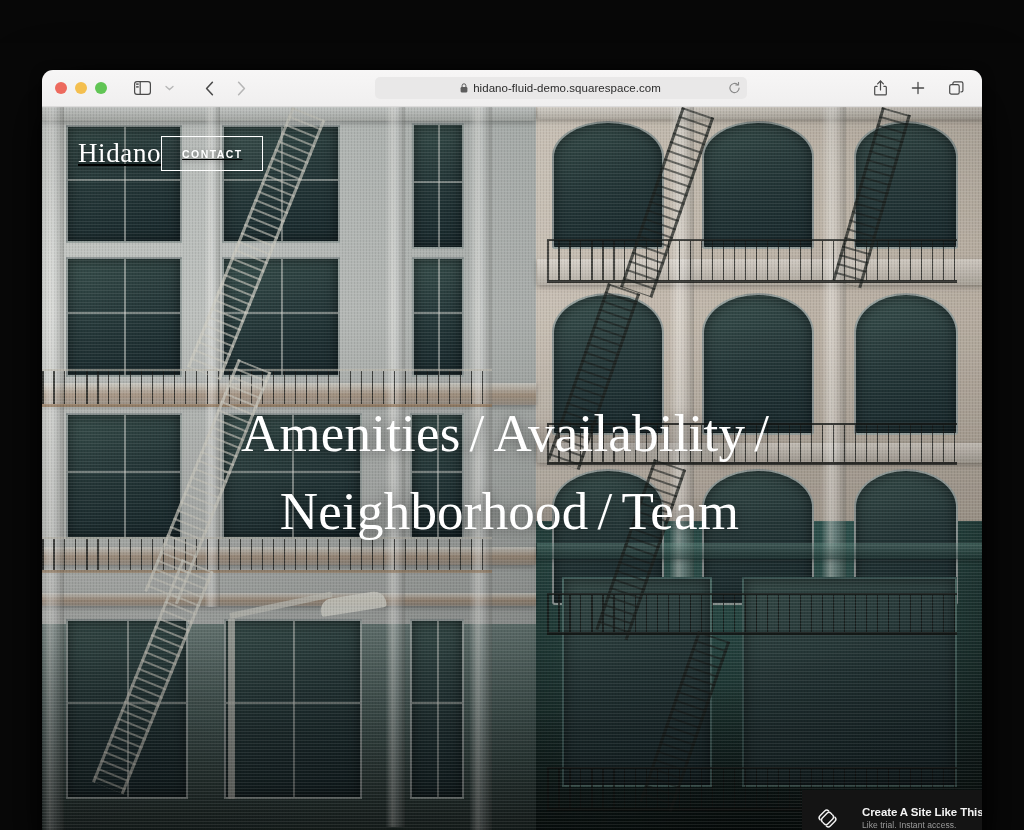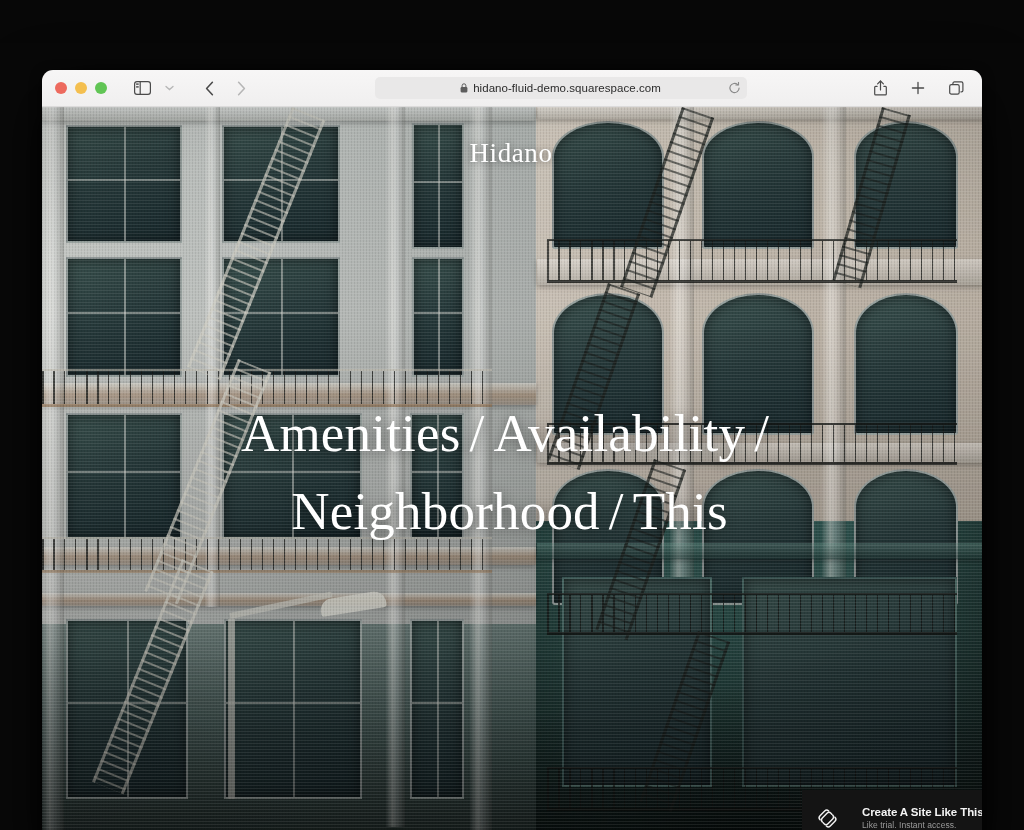--- a/index.html
+++ b/index.html
@@ -216,23 +216,24 @@
       repeating-linear-gradient(90deg, rgba(0,0,0,0.45) 0 1px, rgba(0,0,0,0) 1px 3px);
   }
 
   
   .site-header {
     position: absolute;
     left: 0; right: 0; top: 0;
     height: 92px;
     display: flex;
     align-items: center;
-    justify-content: center;
+    justify-content: flex-start;
     padding: 0 38px 0 36px;
     z-index: 5;
+    text-decoration: underline;
   }
   .logo {
     font-family: "Liberation Serif", serif;
     font-size: 27px;
     color: #ffffff;
     letter-spacing: 0.6px;
     text-shadow: 0 1px 7px rgba(0,0,0,0.45);
     white-space: nowrap;
   }
   .contact-btn {
@@ -452,28 +453,29 @@
         <div class="lamp-post" style="left:186px; top:512px; width:7px; height:180px;"></div>
         <div class="lamp-head" style="left:278px; top:488px; width:66px; height:17px; transform:rotate(-9deg);"></div>
         <div class="lamp-post" style="left:188px; top:506px; width:104px; height:6px; transform:rotate(-12deg); transform-origin:left center;"></div>
 
         <div class="grade"></div>
         <div class="grain"></div>
       </div>
 
       <header class="site-header">
         <div class="logo">Hidano</div>
+        <a class="contact-btn">CONTACT</a>
       </header>
 
       <div class="hero">
         <div class="hero-line">
           <span>Amenities</span><span class="slash">/</span><span>Availability</span><span class="slash">/</span>
         </div>
         <div class="hero-line">
-          <span>Neighborhood</span><span class="slash">/</span><span>This</span>
+          <span>Neighborhood</span><span class="slash">/</span><span>Team</span>
         </div>
       </div>
 
       <div class="sqsp-badge">
         <span class="sqsp-logo">
           <svg width="23" height="23" viewBox="0 0 24 24" fill="none" stroke="currentColor" stroke-width="1.5" stroke-linecap="round" stroke-linejoin="round">
             <path d="M4.2 13.2 a2.9 2.9 0 0 1 0-4.1 l4.9-4.9 a2.9 2.9 0 0 1 4.1 0"></path>
             <path d="M6.6 15.6 a2.9 2.9 0 0 1 0-4.1 l4.9-4.9 a2.9 2.9 0 0 1 4.1 0 l0.9 0.9"></path>
             <path d="M19.8 10.8 a2.9 2.9 0 0 1 0 4.1 l-4.9 4.9 a2.9 2.9 0 0 1-4.1 0"></path>
             <path d="M17.4 8.4 a2.9 2.9 0 0 1 0 4.1 l-4.9 4.9 a2.9 2.9 0 0 1-4.1 0 l-0.9-0.9"></path>

